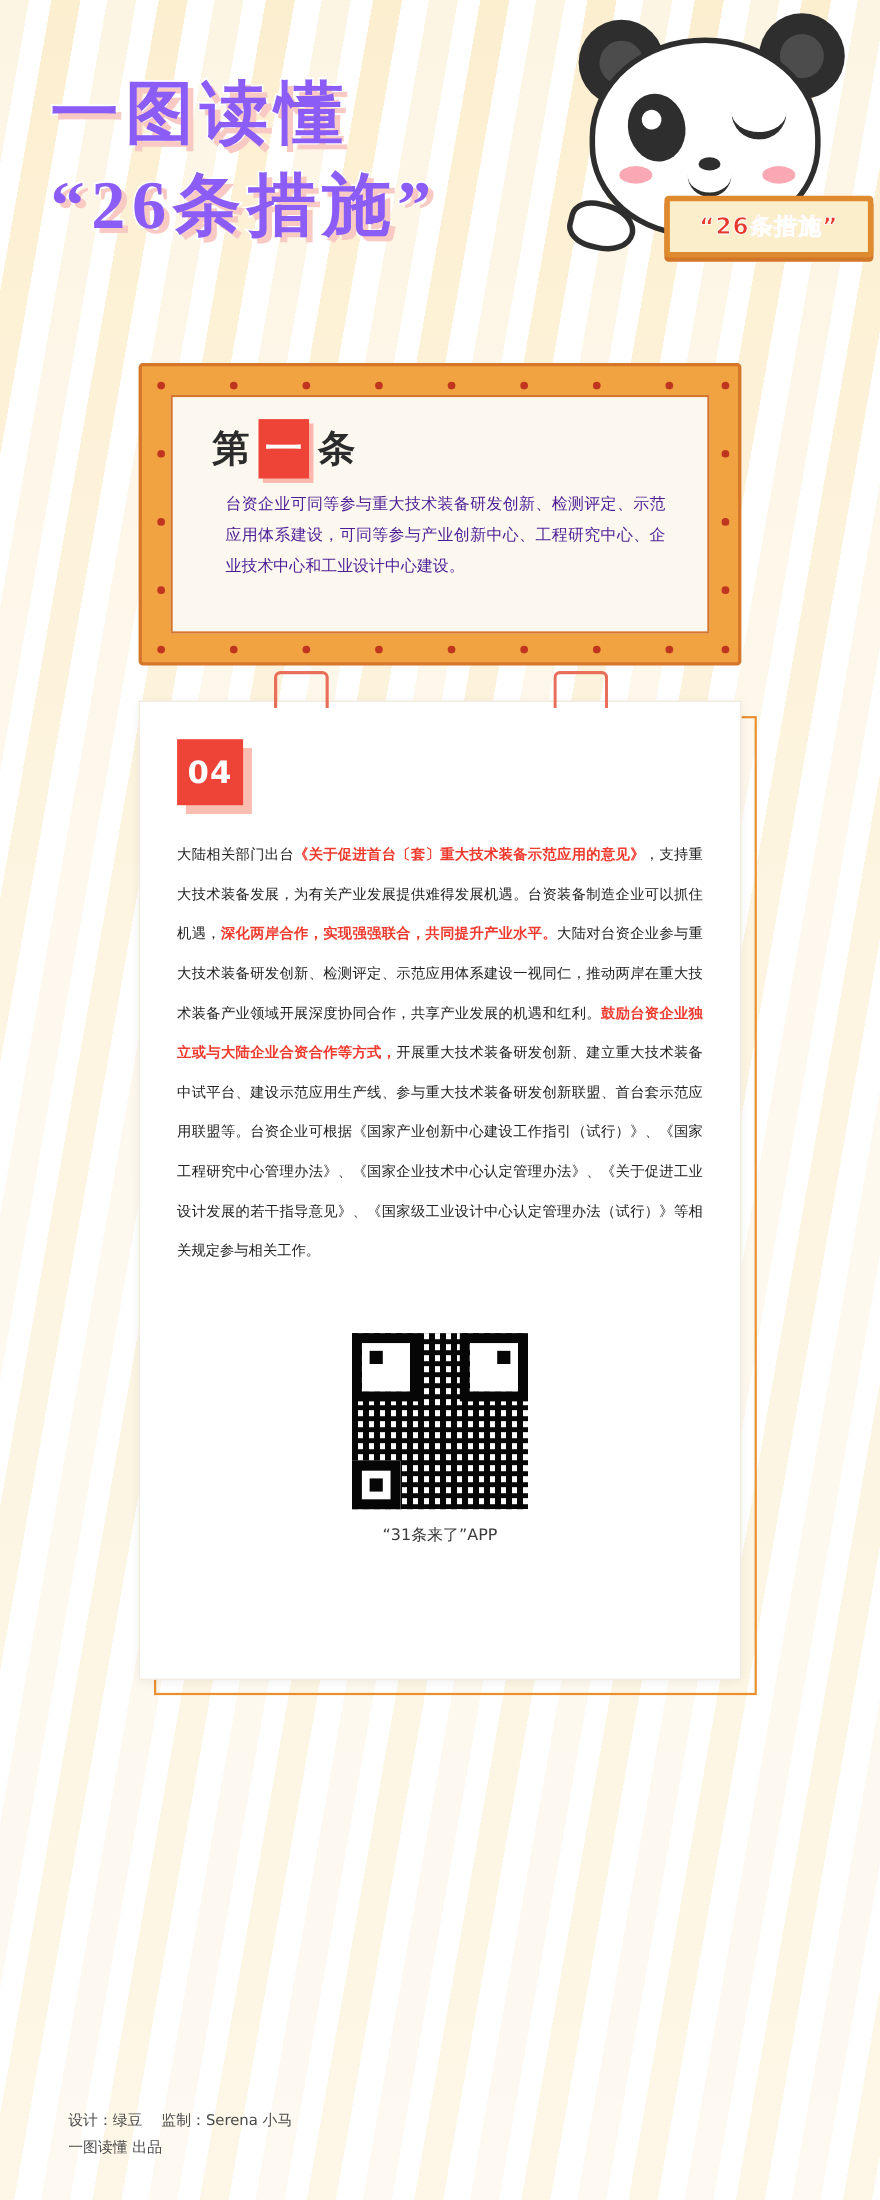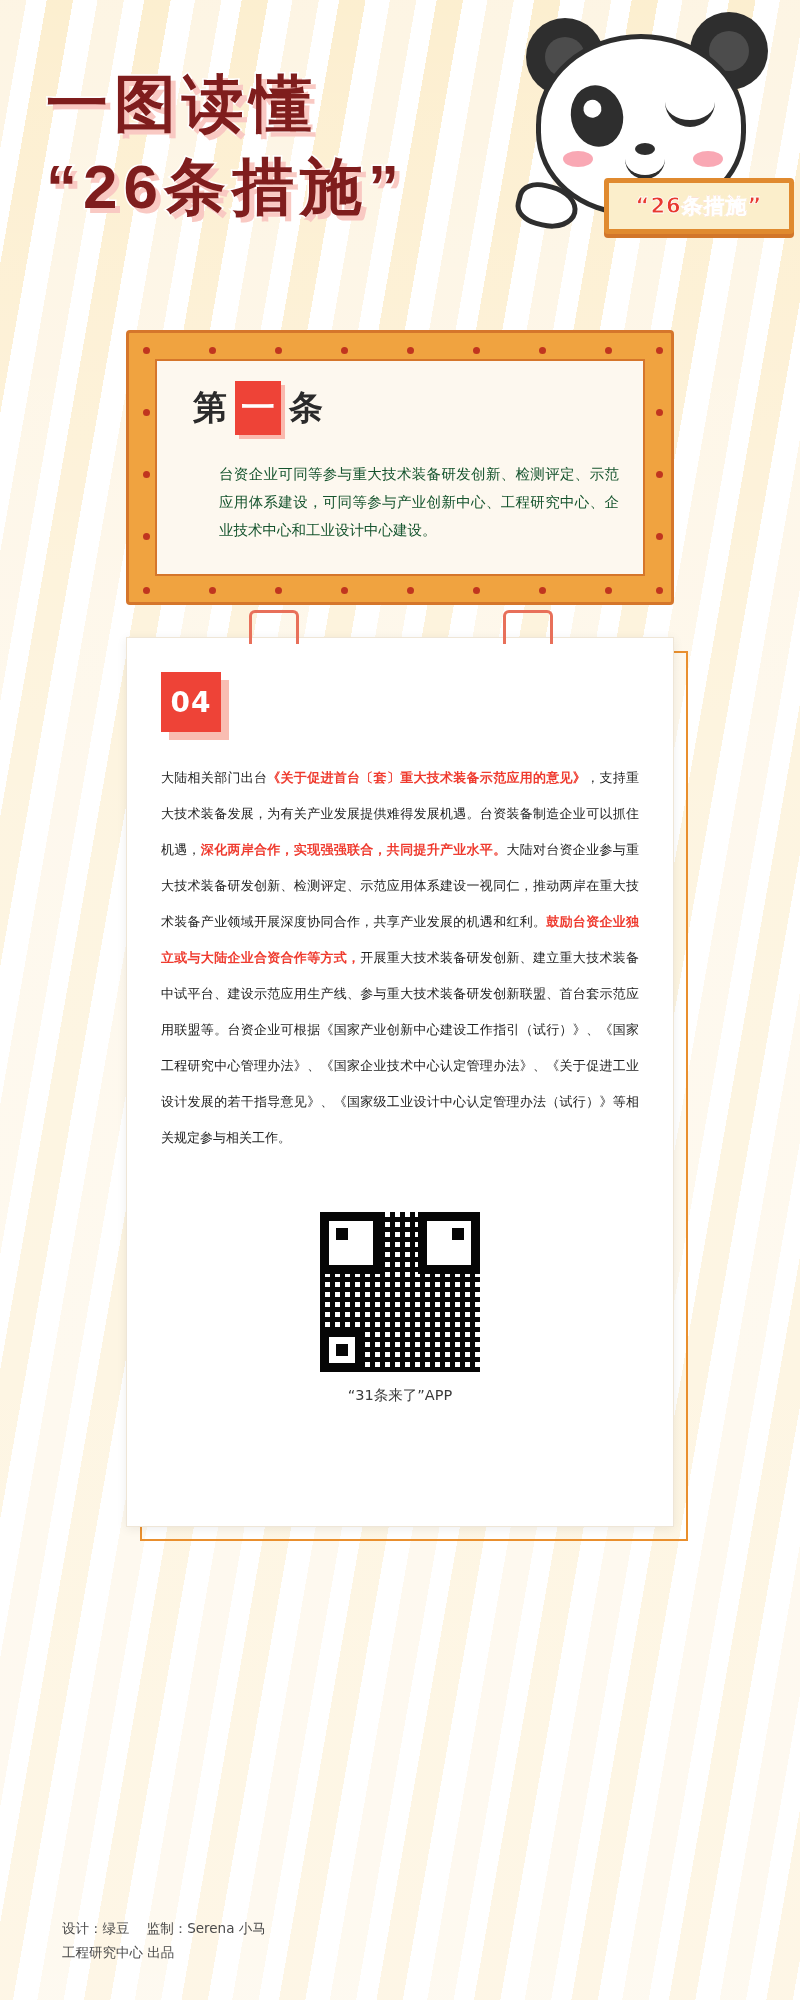--- a/index.html
+++ b/index.html
@@ -49,29 +49,29 @@
   }
 
   .title-block {
     position: absolute;
     left: 46px;
     top: 68px;
     width: 470px;
   }
 
   .title-line1, .title-line2 {
-    color: #7f1d1d;
+    color: #8b5cf6;
     font-weight: 900;
     letter-spacing: 6px;
     -webkit-text-stroke: 3px #ffffff;
     paint-order: stroke fill;
     text-shadow:
       5px 5px 0 #f9c9c3,
       0 0 1px #ffffff;
-    font-family: Liberation Sans, sans-serif;
+    font-family: Liberation Serif, serif;
   }
   .title-line1 {
     font-size: 62px;
     line-height: 72px;
   }
   .title-line2 {
     font-size: 62px;
     line-height: 78px;
     margin-top: 8px;
   }
@@ -240,27 +240,26 @@
     top: 40px;
     width: 172px;
     height: 56px;
     background: #f6cdc6;
     z-index: -1;
   }
 
   .frame-body {
     position: absolute;
     left: 76px;
-    top: 127px;
+    top: 112px;
     width: 400px;
     font-size: 14.5px;
     line-height: 28px;
-    color: #14532d;
+    color: #4c1d95;
     text-align: justify;
-    margin-left: 14px;
   }
 
   
   .main-card-wrap {
     position: relative;
     margin: 32px auto 0;
     width: 548px;
   }
   .main-card-shadow {
     position: absolute;
@@ -512,16 +511,16 @@
           <span class="qr-eye-dot-a"></span>
           <span class="qr-eye-dot-b"></span>
         </div>
         <div class="qr-caption">“31条来了”APP</div>
       </div>
     </div>
   </div>
 
   <div class="footer">
     <div class="row">设计：绿豆    监制：Serena 小马</div>
-    <div class="row">工程研究中心 出品</div>
+    <div class="row">一图读懂 出品</div>
   </div>
 
 </div>
 
 </body></html>

